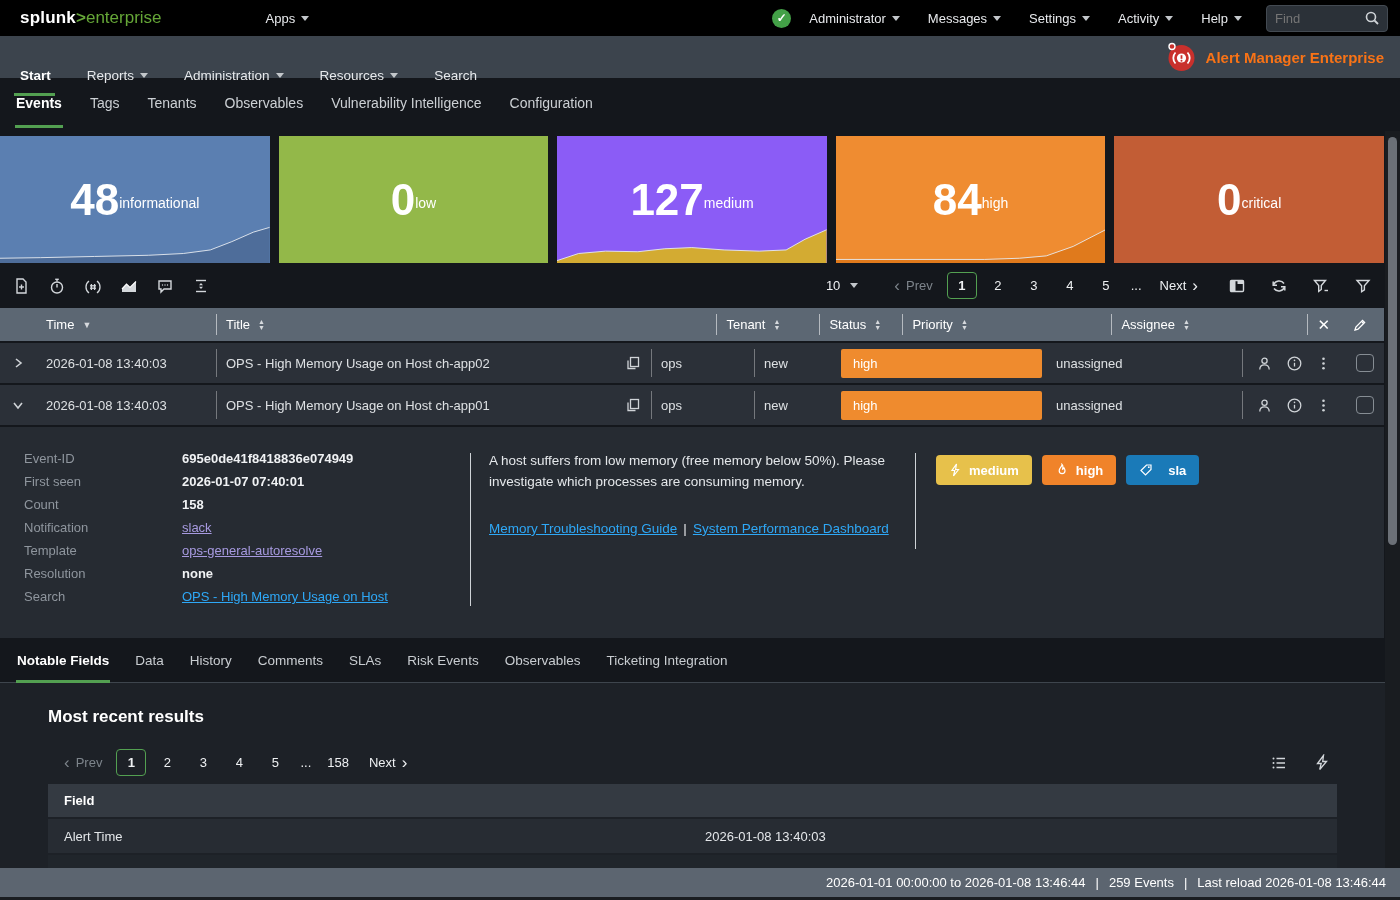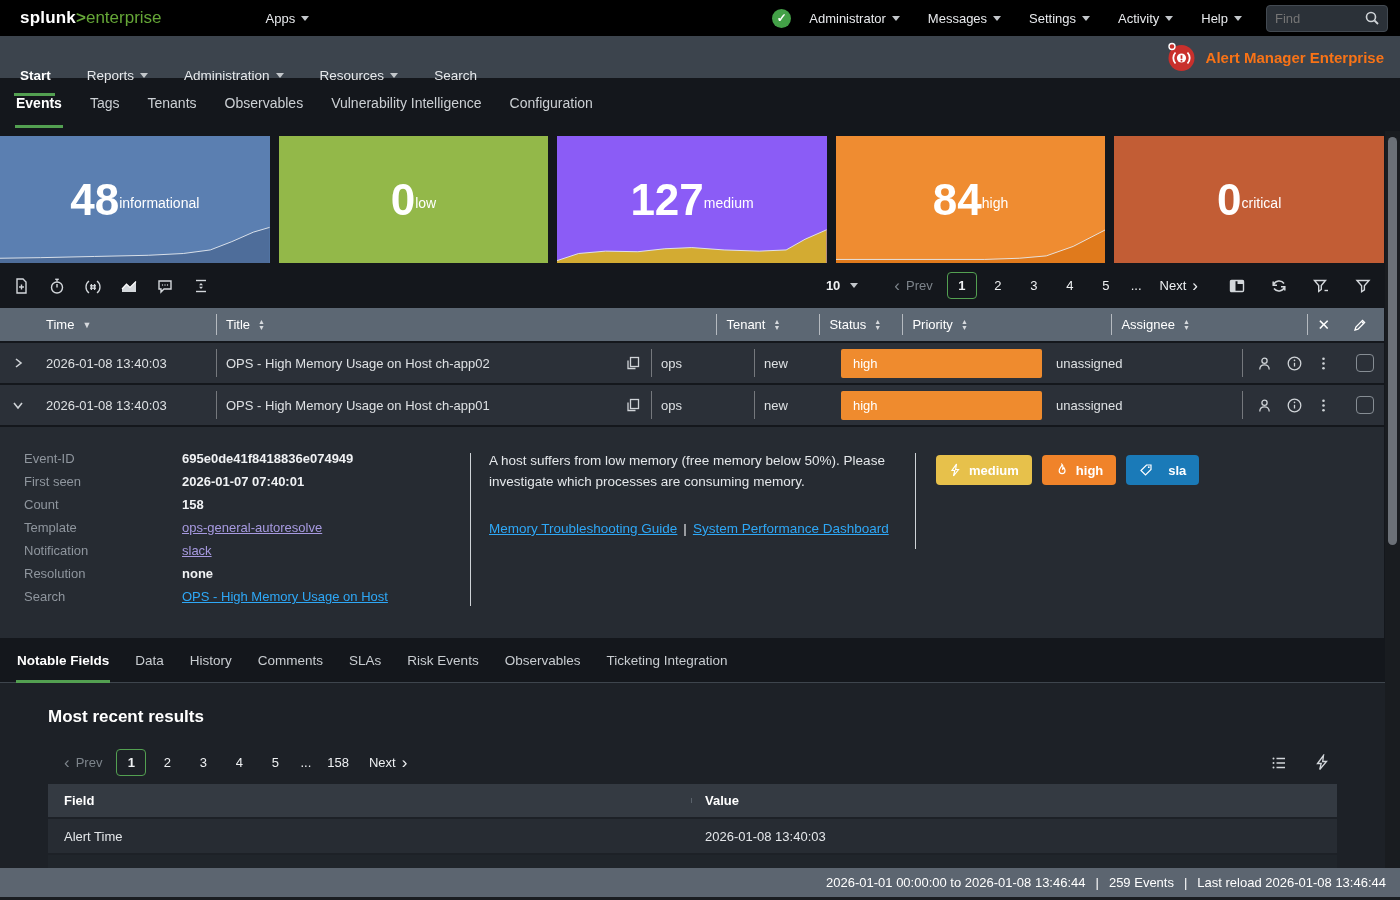--- a/index.html
+++ b/index.html
@@ -47,21 +47,21 @@
   .kpi .num { font-size:44px; font-weight:bold; color:#fff; line-height:1; z-index:2; }
   .kpi .lbl { font-size:14px; color:#fff; margin-top:6px; z-index:2;text-align:right; }
   .kpi .spark { position:absolute; left:0; right:0; bottom:0; height:38px; z-index:1; }
   .kpi .spark svg { width:100%; height:100%; }
 
   
   .toolbar { height:45px; width:1384px; display:flex; align-items:center; padding:0 8px; }
   .tbicons { display:flex; align-items:center; gap:10px; }
   .tbicon { width:26px; height:26px; display:flex; align-items:center; justify-content:center; cursor:pointer; }
   .pager { display:flex; align-items:center; gap:6px; margin-left:auto; }
-  .pagesize { display:flex; align-items:center; gap:10px; margin-right:22px; cursor:pointer; color:#eef0f2; font-weight:bold;margin-left:28px; }
+  .pagesize { display:flex; align-items:center; gap:10px; margin-right:22px; cursor:pointer; color:#eef0f2; font-weight:normal;margin-left:28px; }
   .pg-prev,.pg-next { display:flex; align-items:center; gap:6px; padding:0 8px; cursor:pointer; }
   .pg-prev { color:#7d848b; }
   .pg-next { color:#eef0f2; }
   .pg-chevron { font-size:17px; line-height:1; }
   .pg-num { min-width:30px; text-align:center; padding:5px 6px; color:#eef0f2; cursor:pointer; }
   .pg-num.active { border:1px solid var(--accent); border-radius:4px; font-weight:bold; }
   .pg-ellipsis { color:#eef0f2; padding:0 4px; }
   .tbright { display:flex; align-items:center; gap:16px; margin-left:18px; }
 
   
@@ -547,26 +547,26 @@
         </div>
       <div class="d-fieldrow">
           <span class="d-label">First seen</span>
           <span class="d-value" style="font-weight:bold;">2026-01-07 07:40:01</span>
         </div>
       <div class="d-fieldrow">
           <span class="d-label">Count</span>
           <span class="d-value" style="font-weight:bold;">158</span>
         </div>
       <div class="d-fieldrow">
+          <span class="d-label">Notification</span>
+          <a class="purple">slack</a>
+        </div>
+      <div class="d-fieldrow">
           <span class="d-label">Template</span>
           <a class="purple">ops-general-autoresolve</a>
-        </div>
-      <div class="d-fieldrow">
-          <span class="d-label">Notification</span>
-          <a class="purple">slack</a>
         </div>
       <div class="d-fieldrow">
           <span class="d-label">Resolution</span>
           <span class="d-value" style="font-weight:bold;">none</span>
         </div>
       <div class="d-fieldrow">
           <span class="d-label">Search</span>
           <a class="blue">OPS - High Memory Usage on Host</a>
         </div>
     </div>
@@ -650,21 +650,20 @@
         <span class="icon">
           <svg width="16" height="17" viewBox="0 0 16 17" fill="none" stroke="#d3d7db" stroke-width="1.3">
               <path d="M9.5 1.5 3.5 9.5h3.7L5.7 15.5l6.8-8h-3.8z"></path>
             </svg>
         </span>
       </div>
     </div>
     <div class="rtable">
       <div class="rhead">
         <div class="rc-field"><span>Field</span></div>
-        <div class="rc-value"><span>Value</span></div>
       </div>
       <div class="rrow odd">
         <div class="rc-field"><span>Alert Time</span></div>
         <div class="rc-value"><span>2026-01-08 13:40:03</span></div>
       </div>
       <div class="rrow even">
         <div class="rc-field"><span>dest</span></div>
         <div class="rc-value"><span>ch-app01</span></div>
       </div>
     </div>

